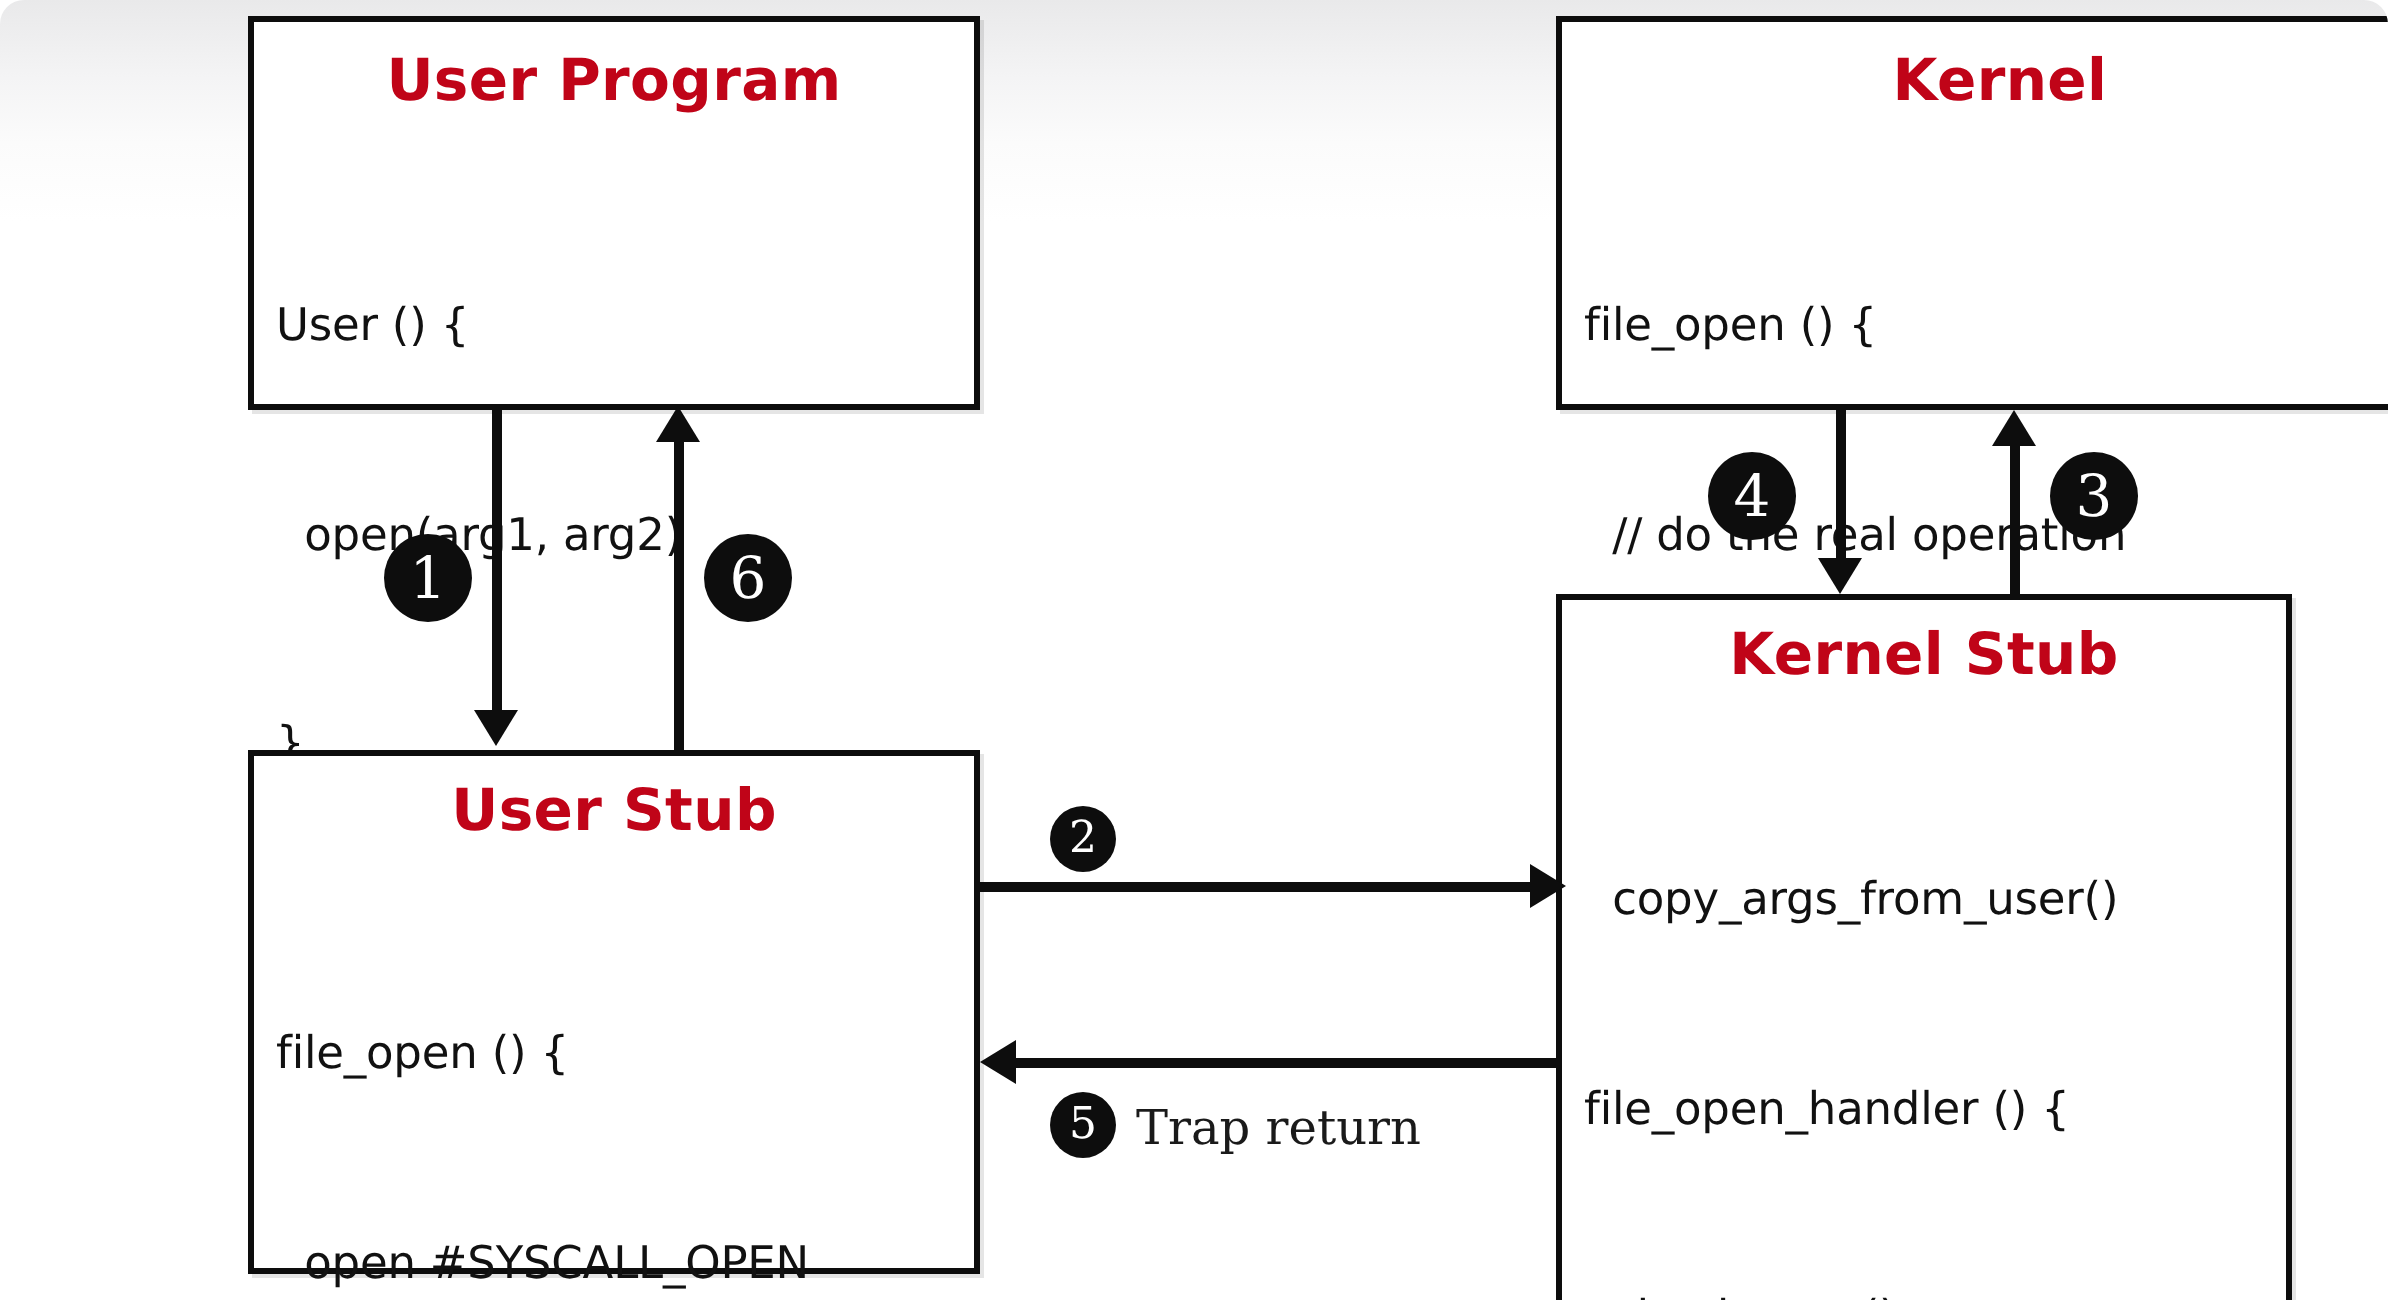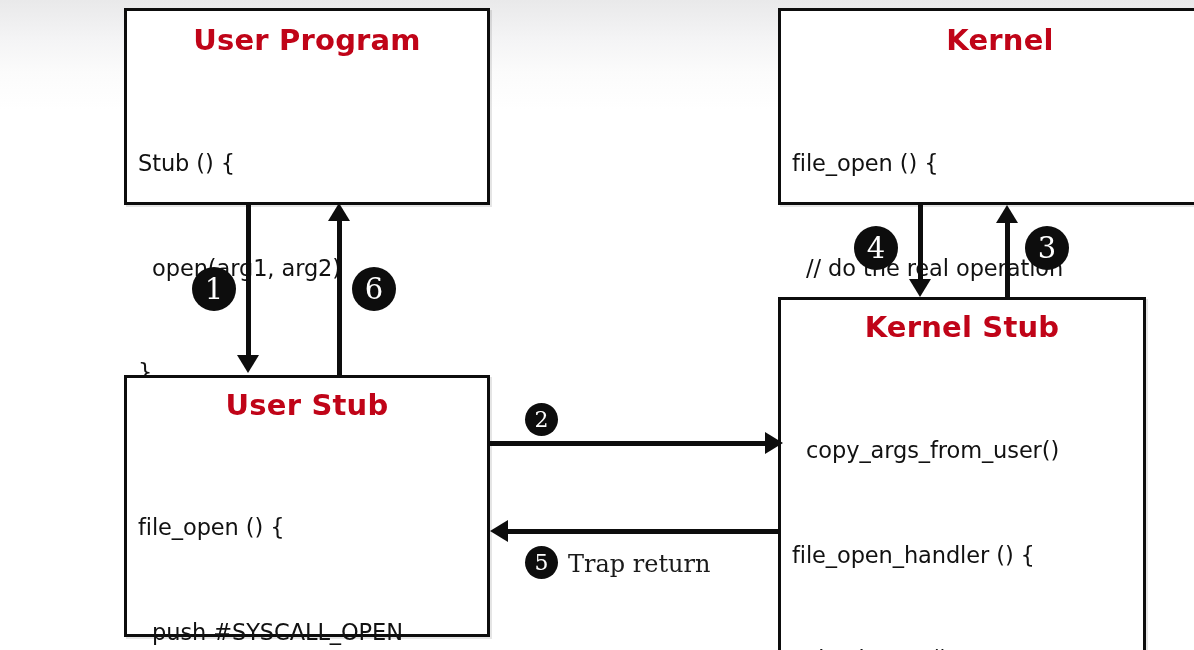--- a/index.html
+++ b/index.html
@@ -13,20 +13,21 @@
     overflow: hidden;
     font-family: "DejaVu Sans", sans-serif;
     background: #ffffff;
   }
   #stage {
     position: relative;
     width: 1194px;
     height: 650px;
     background: linear-gradient(to bottom, #e9e9ea 0%, #f4f4f5 6%, #fbfbfb 11%, #ffffff 17%, #ffffff 100%);
     overflow: hidden;
+    border-radius: 12px;
   }
 
   
   .box {
     position: absolute;
     background: #ffffff;
     border: 3px solid #0d0d0d;
     box-sizing: border-box;
     box-shadow: 2px 2px 0 rgba(0,0,0,0.10);
   }
@@ -125,40 +126,40 @@
   }
 </style>
 </head>
 <body>
 
 <div id="stage">
 
   <div class="box" id="box-user-program">
     <div class="box-title">User Program</div>
     <div class="code">
-      <span class="ln">Stub () {</span>
+      <span class="ln">User () {</span>
       <span class="ln">  open(arg1, arg2)</span>
       <span class="ln">}</span>
     </div>
   </div>
 
   <div class="box" id="box-kernel">
     <div class="box-title">Kernel</div>
     <div class="code">
       <span class="ln">file_open () {</span>
       <span class="ln">  // do the real operation</span>
       <span class="ln">}</span>
     </div>
   </div>
 
   <div class="box" id="box-user-stub">
     <div class="box-title">User Stub</div>
     <div class="code">
       <span class="ln">file_open () {</span>
-      <span class="ln">  push #SYSCALL_OPEN</span>
+      <span class="ln">  open #SYSCALL_OPEN</span>
       
       
       
     </div>
   </div>
 
   <div class="box" id="box-kernel-stub">
     <div class="box-title">Kernel Stub</div>
     <div class="code">
       <span class="ln">  copy_args_from_user()</span>

